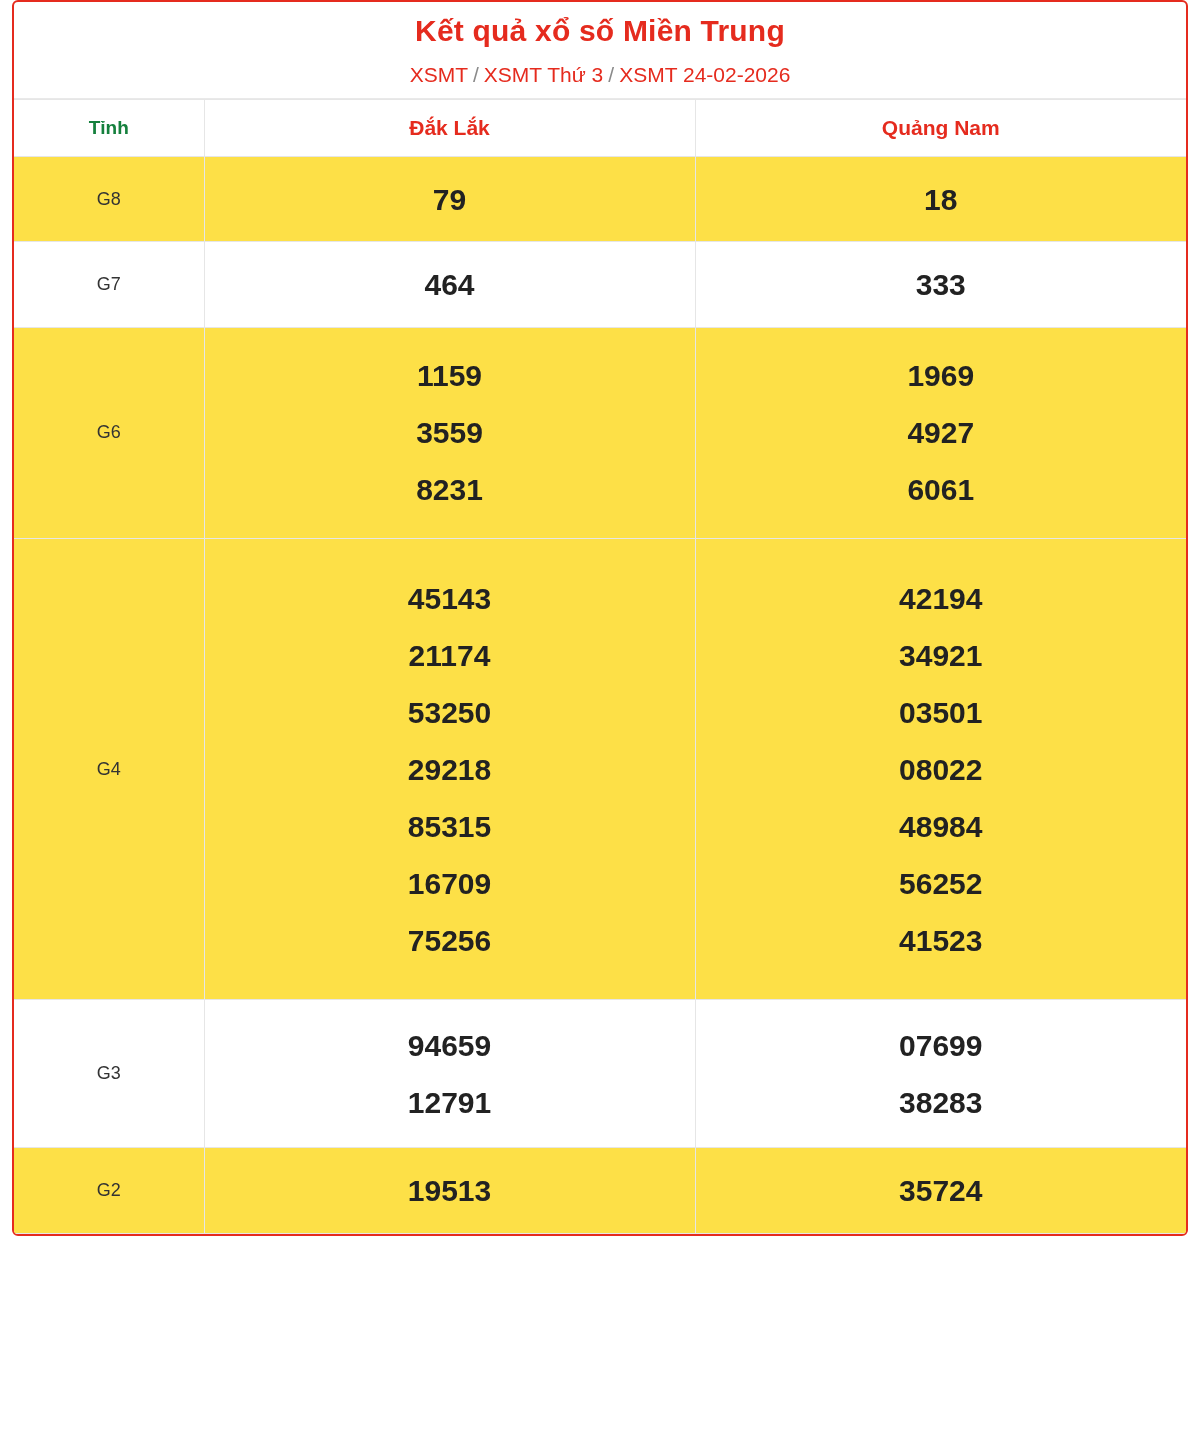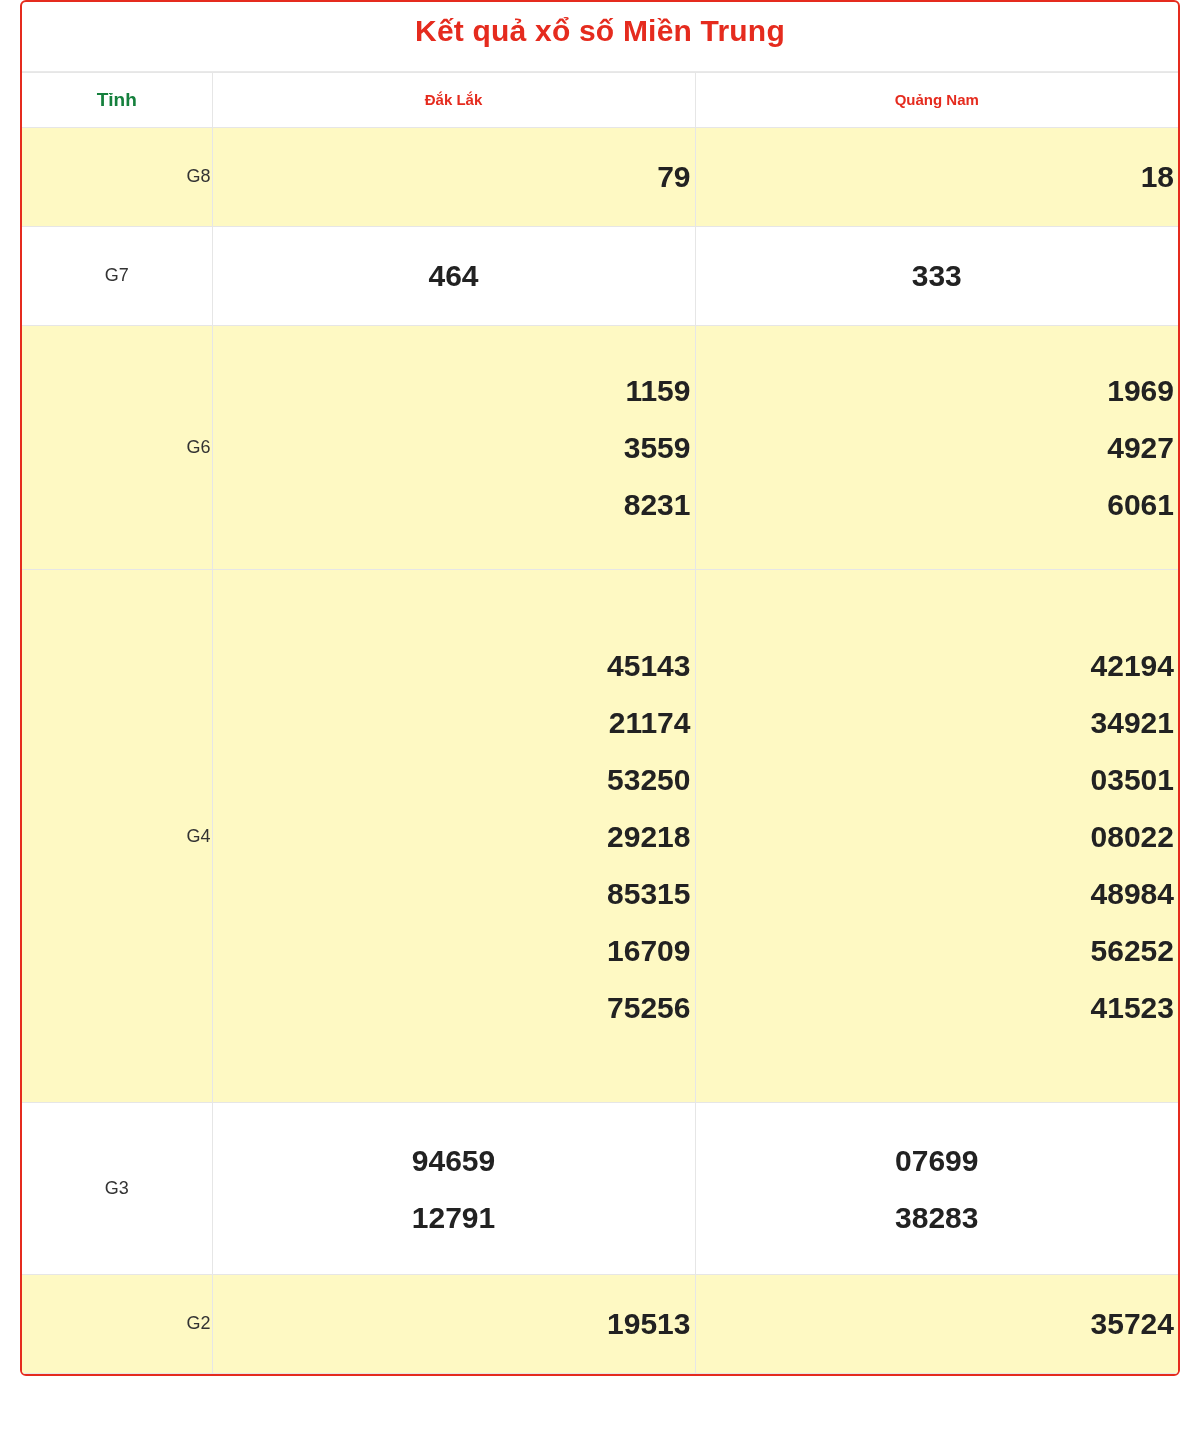--- a/index.html
+++ b/index.html
@@ -9,22 +9,22 @@
   }
   body {
     width: 1200px;
     height: 1432px;
     font-family: "Liberation Sans", sans-serif;
     color: #333;
   }
   .page {
     box-sizing: border-box;
     width: 1200px;
-    height: 1376px;
-    padding: 0 20px;
+    height: 1236px;
+    padding: 0 12px;
     display: flex;
     flex-direction: column;
   }
   .card {
     border: 2px solid #e52b1e;
     border-radius: 6px;
     box-sizing: border-box;
     width: 100%;
     height: 100%;
     display: flex;
@@ -85,55 +85,57 @@
     font-size: 19px;
     font-weight: bold;
     padding: 16px 6px;
     background: #fff;
   }
   thead th.label {
     color: #15803d;
   }
   thead th.province {
     color: #e52b1e;
-    font-size: 15px;
+    font-size: 21px;
   }
   tbody td.label {
     font-size: 18px;
     color: #333;
     font-weight: normal;
   }
   tbody td.nums {
     font-size: 30px;
     font-weight: bold;
     color: #222;
     line-height: 1.9;
     padding: 10px 4px;
   }
   tbody tr.alt td {
-    background: #fef9c3;
-    text-align: right;
+    background: #fde047;
   }
   tbody tr.gdb td.nums {
     color: #e52b1e;
     font-size: 33px;
   }
   tbody tr.gdb td.label {
     font-size: 18px;
   }
   .num-line { display: block; }
 </style>
 </head>
 <body>
 
 <div class="page">
   <div class="card">
 
     <div class="header">
       <h1 class="title">Kết quả xổ số Miền Trung</h1>
+      <div class="breadcrumb">
+        <a href="#">XSMT</a><span class="sep">/</span><a href="#">XSMT Thứ 3</a><span class="sep">/</span><a href="#">XSMT 24-02-2026</a>
+      </div>
     </div>
 
     <table class="results">
       <colgroup>
         <col class="c-label">
         <col class="c-prov">
         <col class="c-prov">
       </colgroup>
       <thead>
         <tr>

